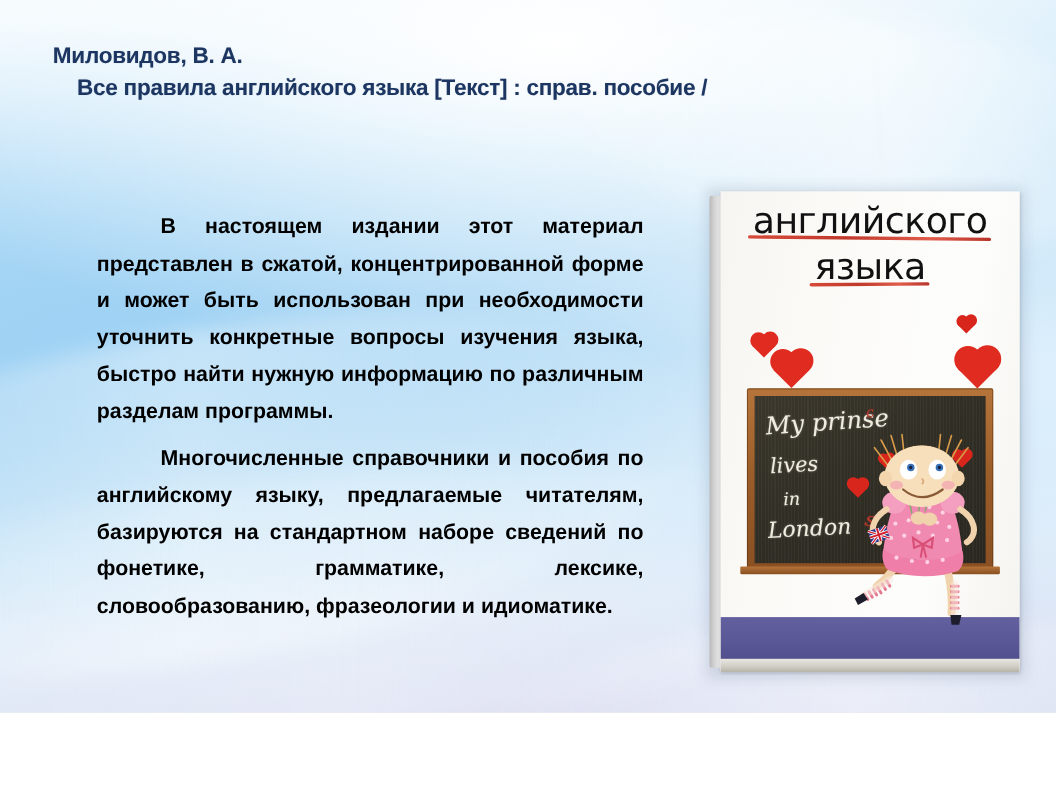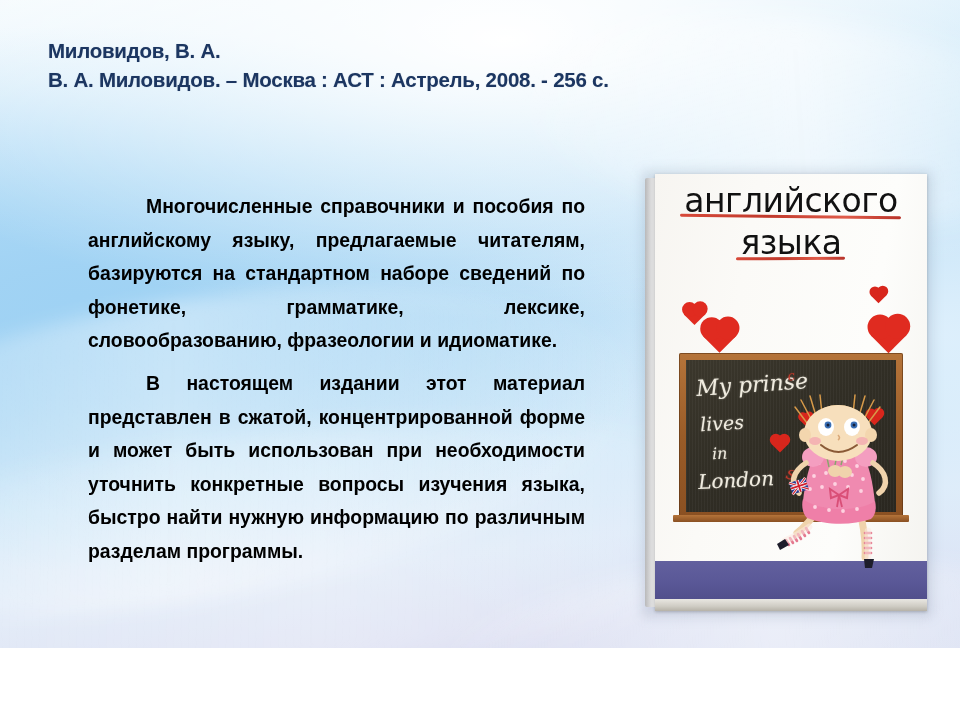--- a/index.html
+++ b/index.html
@@ -240,26 +240,26 @@
 
 <div class="slide">
 
   <div class="swoosh swoosh-a"></div>
   <div class="swoosh swoosh-b"></div>
   <div class="swoosh swoosh-c"></div>
   <div class="swoosh swoosh-d"></div>
 
   <div class="citation">
     <div>Миловидов, В. А.</div>
-    <div>В. А. Миловидов. – Москва : АСТ : Астрель, 2008. - 256 с.</div>
+    <div class="line2">Все правила английского языка [Текст] : справ. пособие /</div>
   </div>
 
   <div class="annotation">
+    <p><span class="ind"></span><span>В настоящем издании этот материал представлен в сжатой, концентрированной форме и может быть использован при необходимости уточнить конкретные вопросы изучения языка, быстро найти нужную информацию по различным разделам программы.</span></p>
     <p><span class="ind"></span><span>Многочисленные справочники и пособия по английскому языку, предлагаемые читателям, базируются на стандартном наборе сведений по фонетике, грамматике, лексике, словообразованию, фразеологии и идиоматике.</span></p>
-    <p><span class="ind"></span><span>В настоящем издании этот материал представлен в сжатой, концентрированной форме и может быть использован при необходимости уточнить конкретные вопросы изучения языка, быстро найти нужную информацию по различным разделам программы.</span></p>
   </div>
 
   <div class="book">
     <div class="book-shadow"></div>
     <div class="book-spine"></div>
 
     <div class="book-face">
 
       <div class="cover-title">
         <div style="position:relative;display:inline-block;"><span class="ct-line ct-2">английского</span><span class="ul u2"></span></div>

